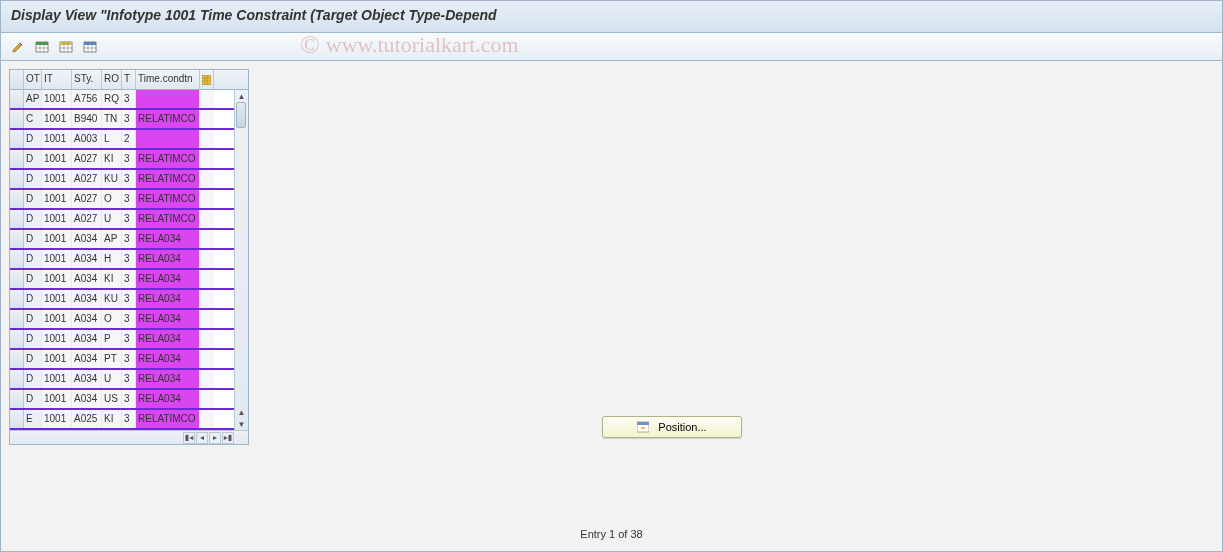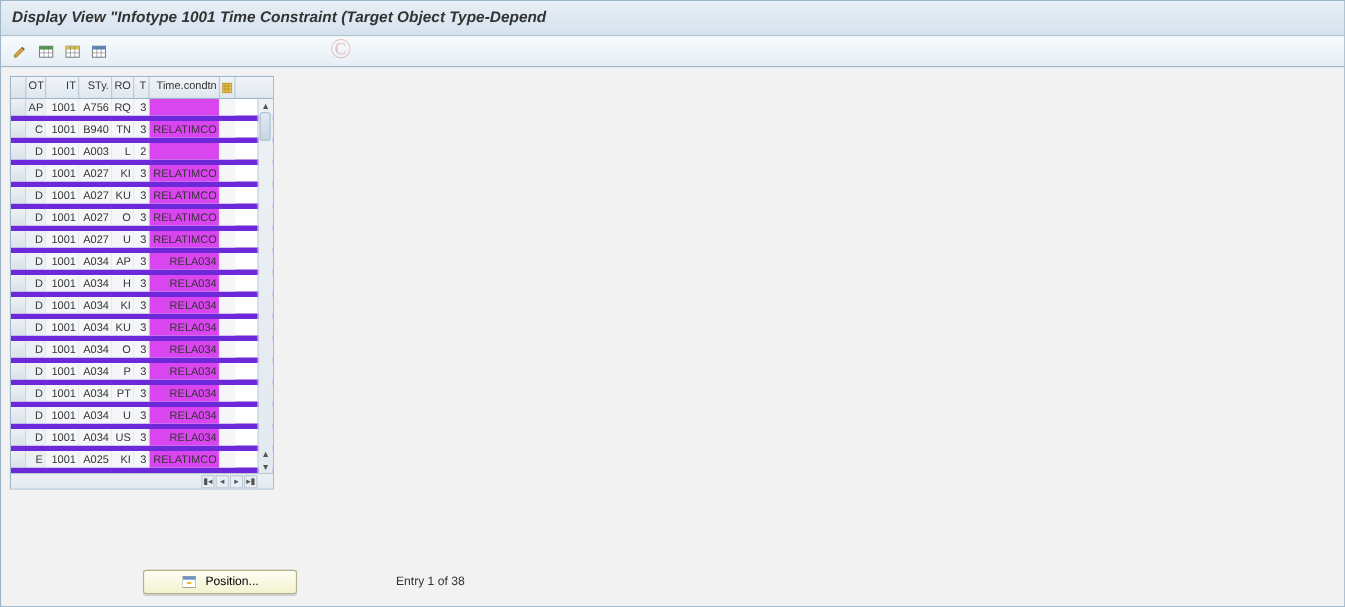--- a/index.html
+++ b/index.html
@@ -52,21 +52,20 @@
     font-family: Georgia, serif;
     pointer-events: none;
     display: flex;
     align-items: center;
     gap: 6px;
   }
   .watermark .copy { font-size: 26px; }
   .content {
     padding: 8px;
     position: relative;
-    text-align: right;
   }
   .grid {
     width: 240px;
     border: 1px solid #9fb6c9;
     background: #fff;
     position: relative;
   }
   .grid-head {
     display: flex;
     background: linear-gradient(#f0f4f8, #dfe8f0);
@@ -92,21 +91,21 @@
   .col-sty { width: 30px; }
   .col-ro { width: 20px; }
   .col-t  { width: 14px; }
   .col-ac { width: 64px; }
   .grid-body {
     max-height: none;
   }
   .grid-row {
     display: flex;
     height: 20px;
-    border-bottom: 5px solid #6d28d9;
+    border-bottom: 2px solid #6d28d9;
   }
   .grid-row .sel {
     width: 14px;
     background: linear-gradient(#edf1f5,#d8e2ea);
     border-right: 1px solid #b9c8d5;
     cursor: pointer;
   }
   .grid-row .c {
     font-size: 10px;
     padding: 3px 2px;
@@ -153,21 +152,21 @@
   .hscroll .hbtn {
     width:12px;height:12px;font-size:8px;color:#555;
     display:flex;align-items:center;justify-content:center;cursor:pointer;
     border:1px solid #b9c8d5;margin-left:1px;background:#e8eef4;
   }
   .footer {
     position: absolute;
     left: 0; right: 0;
     bottom: 6px;
     padding: 6px 10px;
-    display:flex;align-items:center;gap: 90px;
+    display:flex;align-items:center;gap: 90px; flex-direction: column;
   }
   .position-btn {
     height: 22px;
     width: 140px;
     background: linear-gradient(#fdfdf3,#f3f2cf);
     border: 1px solid #b2b089;
     border-radius: 3px;
     display:flex;align-items:center;justify-content:center;
     gap: 8px;
     cursor:pointer;
@@ -220,20 +219,21 @@
         <rect x="1" y="2" width="12" height="3" fill="#5a86c2"></rect>
         <line x1="5" y1="2" x2="5" y2="12" stroke="#6a6a6a" stroke-width="0.5"></line>
         <line x1="9" y1="2" x2="9" y2="12" stroke="#6a6a6a" stroke-width="0.5"></line>
         <line x1="1" y1="8" x2="13" y2="8" stroke="#6a6a6a" stroke-width="0.5"></line>
       </svg>
   </div>
 </div>
 
 <div class="watermark">
   <span class="copy">©</span>
+  <span>www.tutorialkart.com</span>
 </div>
 
 <div class="content">
   <div class="grid">
     <div class="grid-head">
       <div class="h sel"></div>
       <div class="h col-ot">OT</div>
       <div class="h col-it">IT</div>
       <div class="h col-sty">STy.</div>
       <div class="h col-ro">RO</div>

